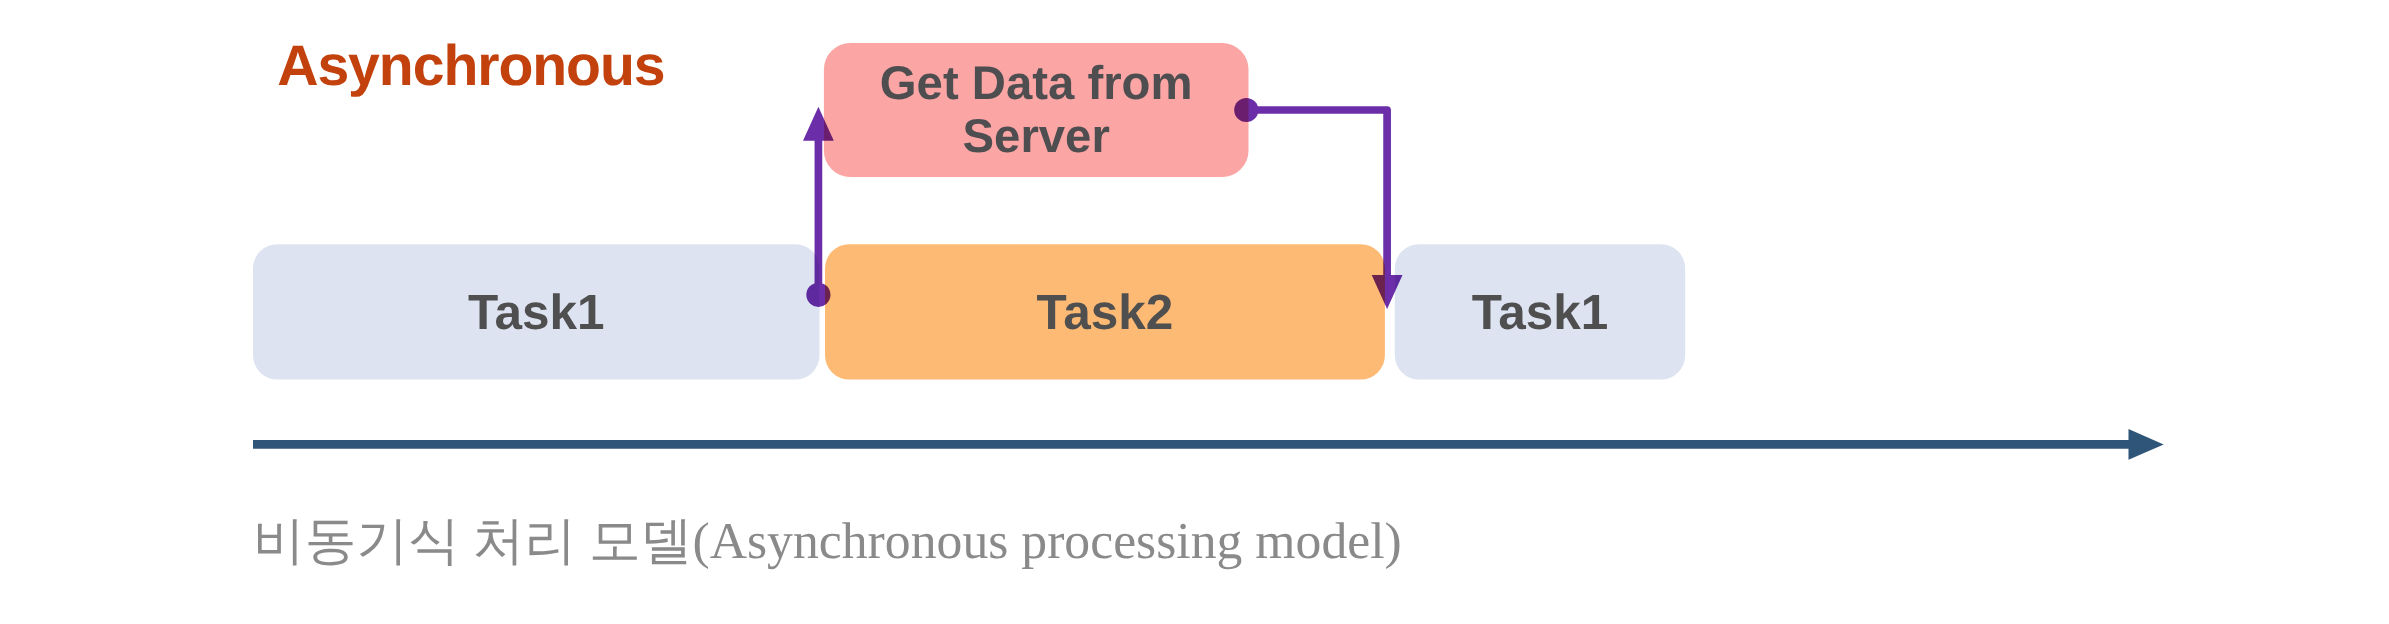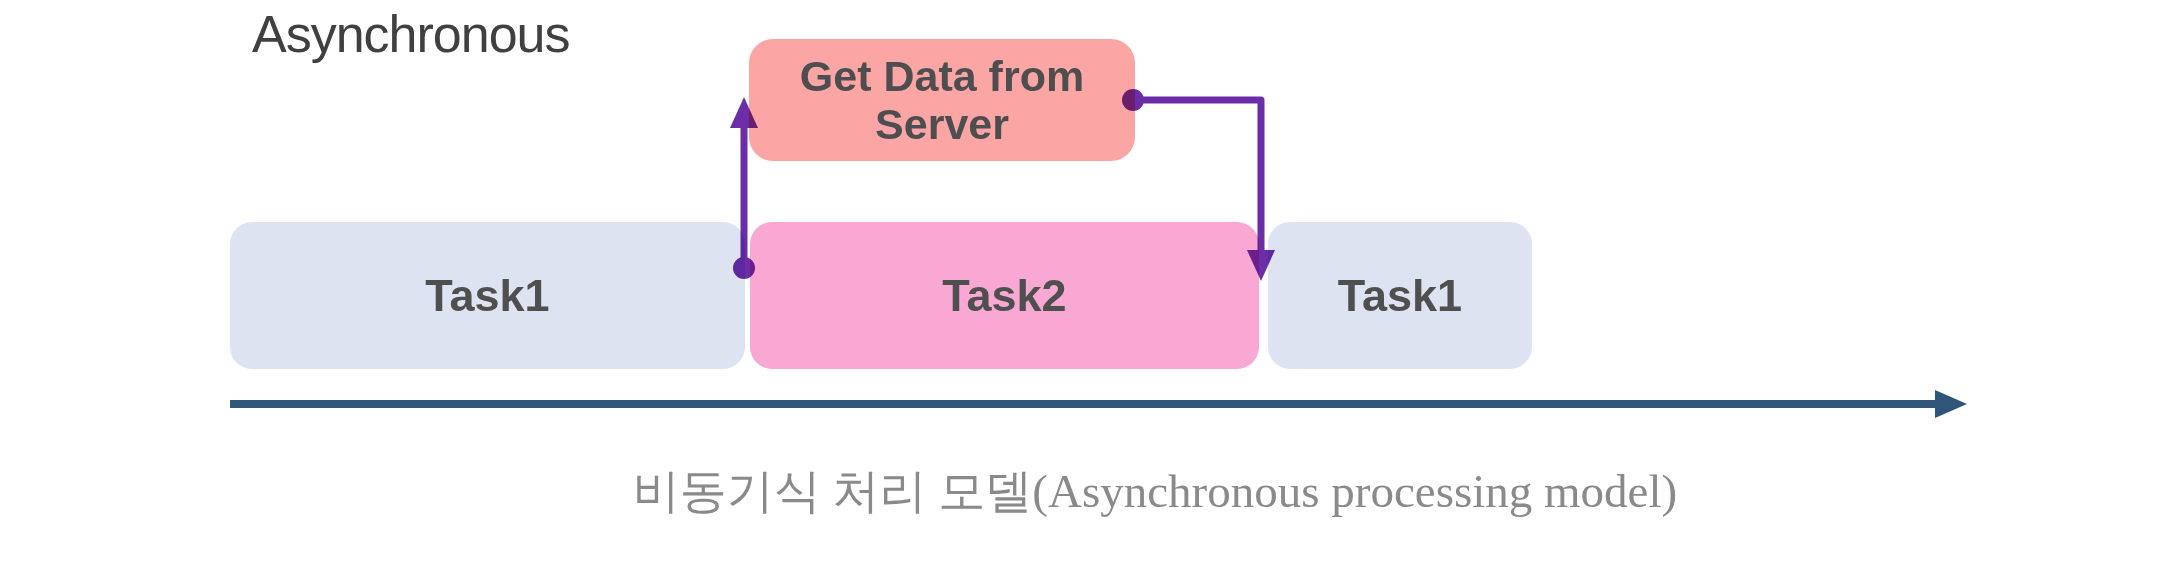--- a/index.html
+++ b/index.html
@@ -12,24 +12,24 @@
     width: 2172px;
     height: 567px;
     background: #ffffff;
     overflow: hidden;
     font-family: "Liberation Sans", sans-serif;
   }
 
   .diagram-title {
     position: absolute;
     left: 252px;
-    top: 4px;
+    top: 30px;
     font-size: 52px;
-    font-weight: normal;
-    color: #404040;
+    font-weight: bold;
+    color: #c2410c;
     letter-spacing: -1px;
     white-space: nowrap;
   }
 
   .server-box {
     position: absolute;
     left: 749px;
     top: 39px;
     width: 386px;
     height: 122px;
@@ -45,34 +45,34 @@
   .server-box .label {
     font-size: 43px;
     line-height: 1.12;
     font-weight: bold;
     color: #4E4E50;
   }
 
   .task-box {
     position: absolute;
     top: 222px;
-    height: 147px;
+    height: 123px;
     border-radius: 22px;
     display: flex;
     align-items: center;
     justify-content: center;
     box-sizing: border-box;
   }
   .task-box .label {
     font-size: 45px;
     font-weight: bold;
     color: #4F4F50;
   }
   .task-1a { left: 230px;  width: 515px; background: #DDE3F1; }
-  .task-2  { left: 750px;  width: 509px; background: #f9a8d4; }
+  .task-2  { left: 750px;  width: 509px; background: #fdba74; }
   .task-1b { left: 1268px; width: 264px; background: #DDE3F1; }
 
   .connector-layer {
     position: absolute;
     left: 0;
     top: 0;
     width: 2172px;
     height: 567px;
     mix-blend-mode: multiply;
     pointer-events: none;
@@ -94,21 +94,20 @@
     font-weight: bold;
     color: #3A4458;
     white-space: nowrap;
   }
 
   .caption {
     position: absolute;
     left: 230px;
     top: 460px;
     width: 1850px;
-    text-align: center;
     font-family: "Liberation Serif", serif;
     font-size: 47px;
     color: #8A8A8A;
   }
 </style>
 </head>
 <body>
 
 <div class="canvas">
 

